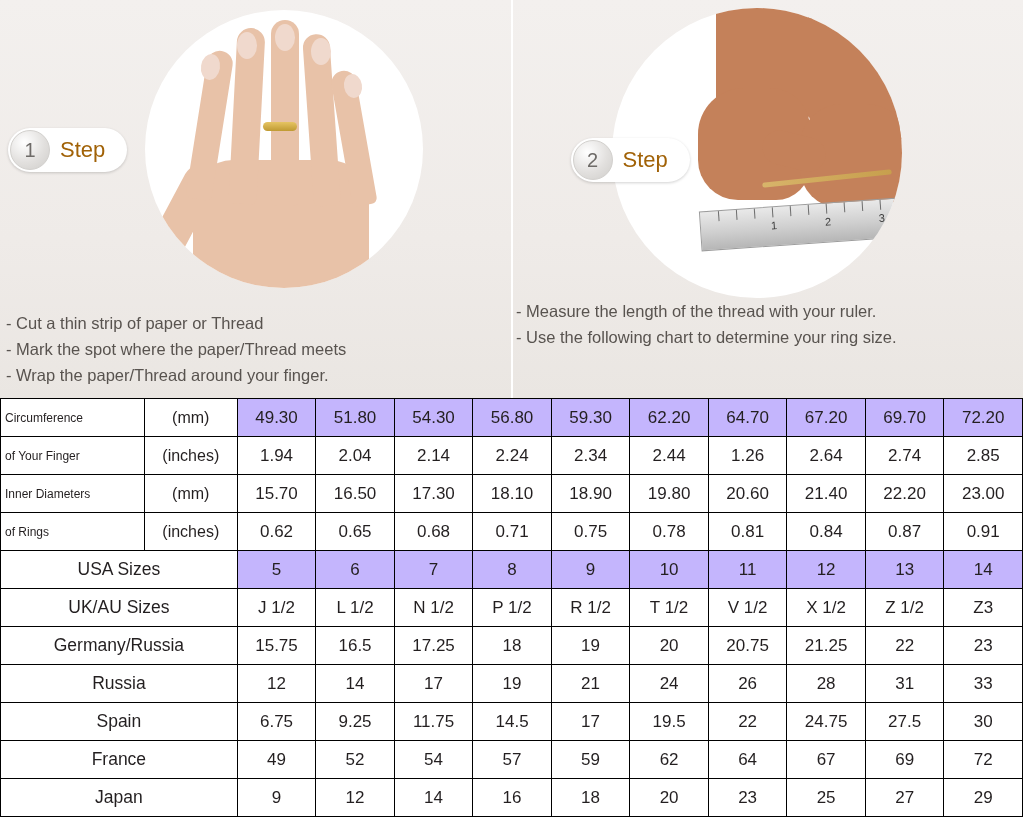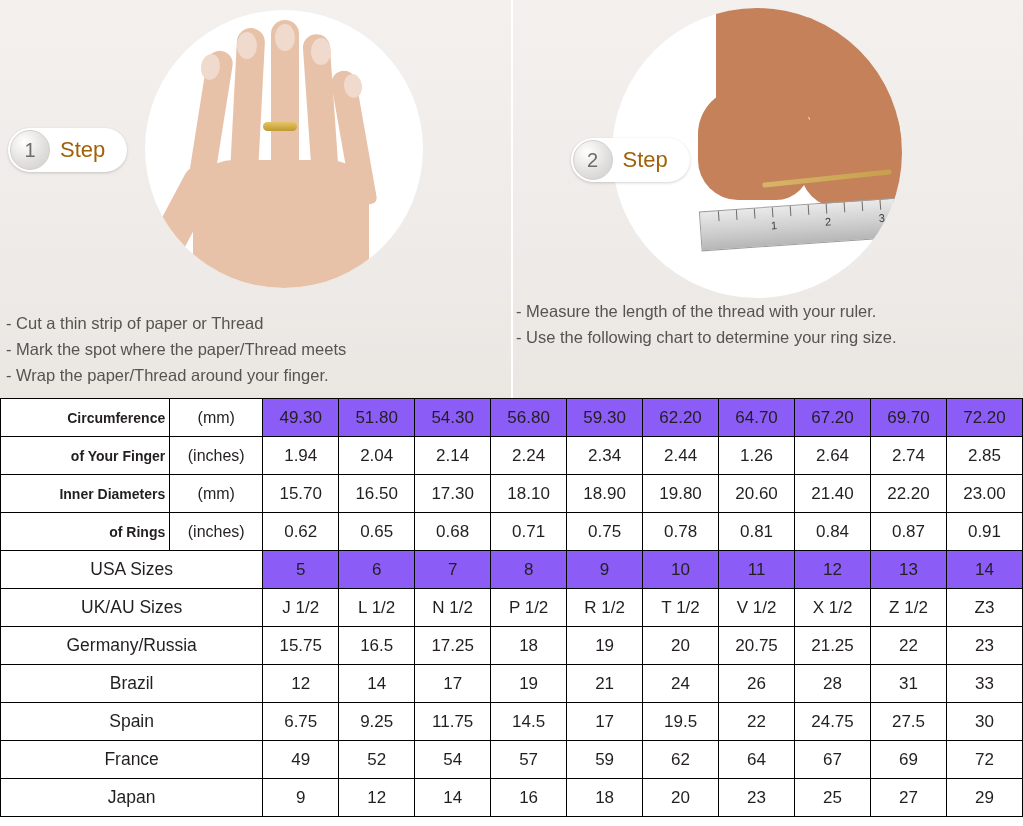--- a/index.html
+++ b/index.html
@@ -161,30 +161,29 @@
     text-align: center;
     padding: 0 4px;
     white-space: nowrap;
   }
   td.rowlabel {
     text-align: left;
     padding-left: 8px;
     font-size: 17.5px;
   }
   td.rowlabel.center {
-    text-align: right;
-    font-size: 14px;
-    font-weight: bold;
+    text-align: left;
+    font-size: 12px;
   }
   td.unit {
     font-size: 16px;
     text-align: center;
     width: 84px;
   }
-  td.shaded { background: #8b5cf6; }
+  td.shaded { background: #c4b5fd; }
   .lbl-2row { font-size: 18px; }
 </style>
 </head>
 <body>
 
 <div class="page">
 
   <div class="steps">
 
     <div class="step-panel left">
@@ -348,21 +347,21 @@
         <td>17.25</td>
         <td>18</td>
         <td>19</td>
         <td>20</td>
         <td>20.75</td>
         <td>21.25</td>
         <td>22</td>
         <td>23</td>
       </tr>
       <tr>
-        <td class="rowlabel" colspan="2">Brazil</td>
+        <td class="rowlabel" colspan="2">Russia</td>
         <td>12</td>
         <td>14</td>
         <td>17</td>
         <td>19</td>
         <td>21</td>
         <td>24</td>
         <td>26</td>
         <td>28</td>
         <td>31</td>
         <td>33</td>

